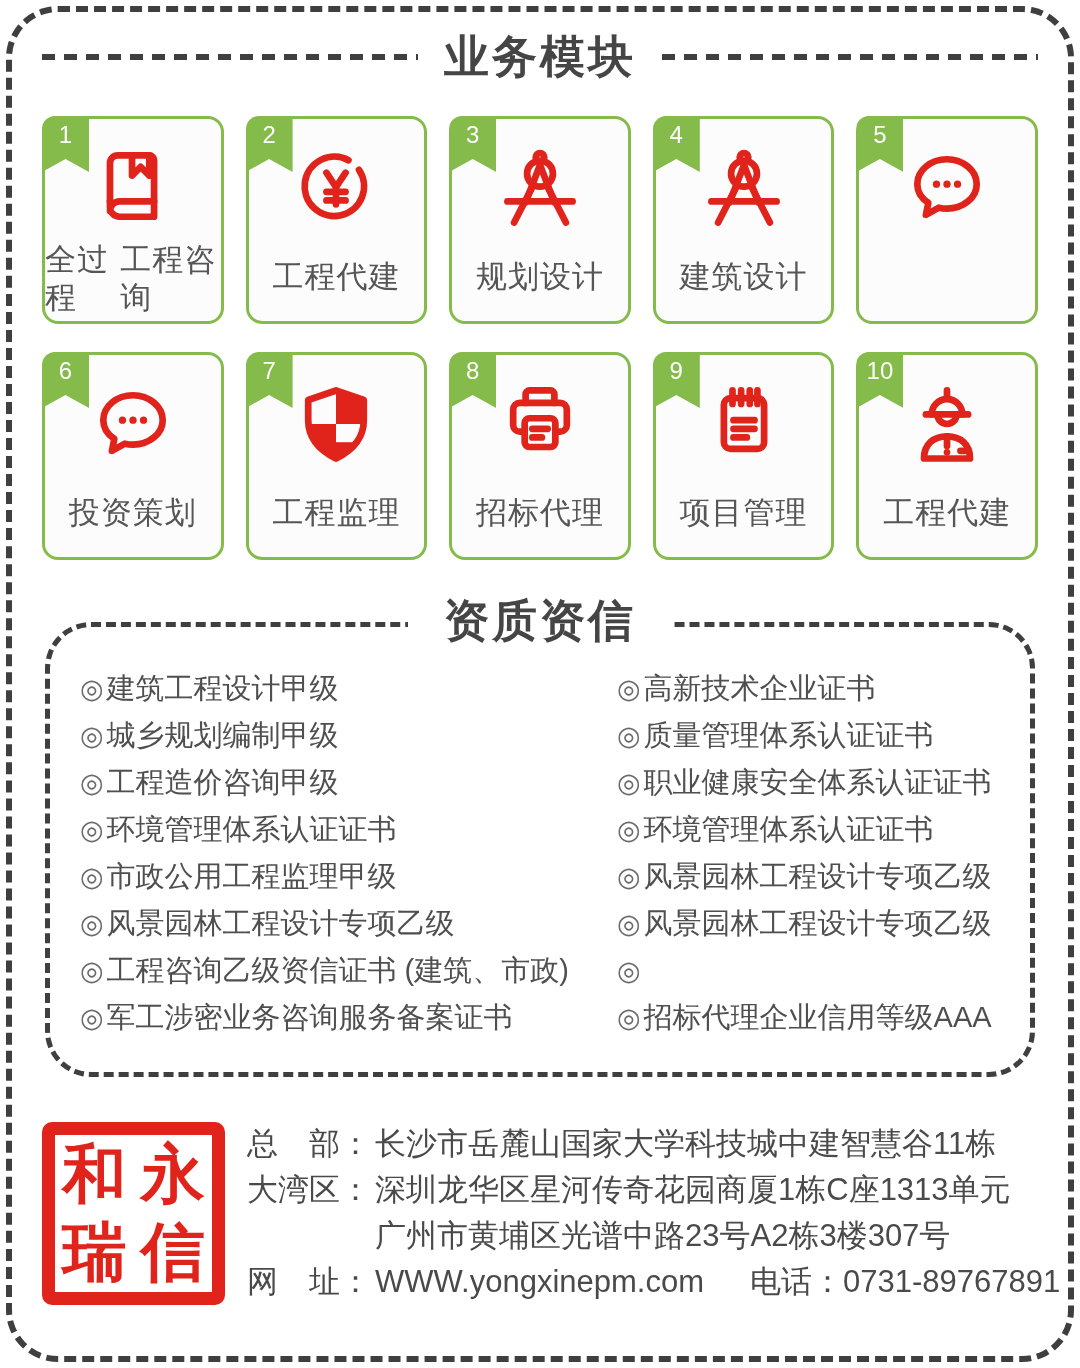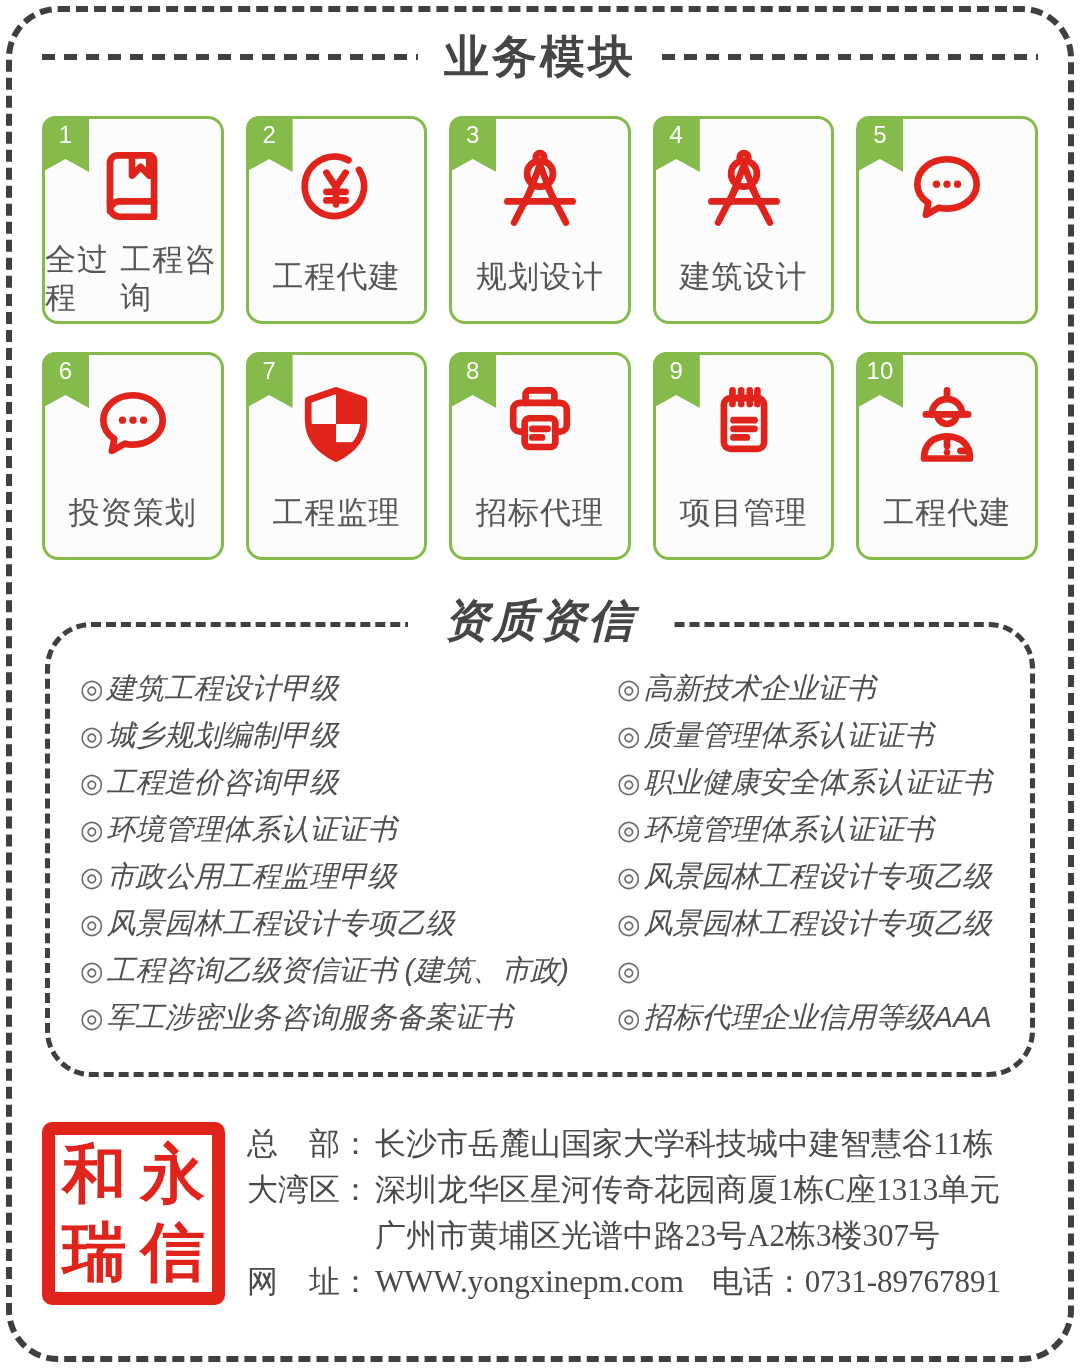--- a/index.html
+++ b/index.html
@@ -50,21 +50,21 @@
   .icon-area svg{width:92px; height:92px;}
   .card-label{
     flex:1; display:flex; flex-direction:row; align-items:center; justify-content:center;
     font-size:31px; line-height:38px; color:#565656; letter-spacing:1px; padding-bottom:8px;
   }
 
   
   .quali-box{
     position:relative; margin:62px 3px 0 3px;
     border:5px dashed var(--dark); border-radius:46px;
-    padding:38px 16px 26px 30px; box-sizing:border-box; height:455px;font-style:italic;
+    padding:38px 16px 26px 30px; box-sizing:border-box; height:455px;
   }
   .quali-title{
     position:absolute; top:-36px; left:50%; transform:translateX(-50%);
     background:#fff; padding:0 36px;
   }
   .quali-cols{display:flex;}
   .q-col{display:flex; flex-direction:column;}
   .q-col-left{width:537px; flex:none;}
   .q-col-right{flex:1;}
   .q-item{display:flex; align-items:center; height:47px; font-size:29px; color:var(--text); white-space:nowrap;}
@@ -73,23 +73,23 @@
   
   .footer{display:flex; gap:22px; margin-top:44px; align-items:center;}
   .seal{
     width:183px; height:183px; flex:none; box-sizing:border-box;
     border:13px solid var(--red); border-radius:10px;
     display:grid; grid-template-columns:1fr 1fr; grid-template-rows:1fr 1fr;
     place-items:center; background:#fff;
   }
   .seal span{color:var(--red); font-size:64px; font-weight:900; line-height:1;}
   .contact{display:flex; flex-direction:column; justify-content:center; font-size:31px; color:#4A4A4A; line-height:46px;}
-  .c-line{white-space:nowrap;font-family:Liberation Serif, serif;}
+  .c-line{white-space:nowrap;}
   .c-label{display:inline-block; min-width:128px;}
-  .c-label2{margin-left:28px;}
+  .c-label2{margin-left:46px;}
 </style>
 </head>
 <body>
 
 <div class="page">
   <div class="outer-border"></div>
   <div class="content">
 
     <div class="title-row">
       <div class="dash-line"></div>

